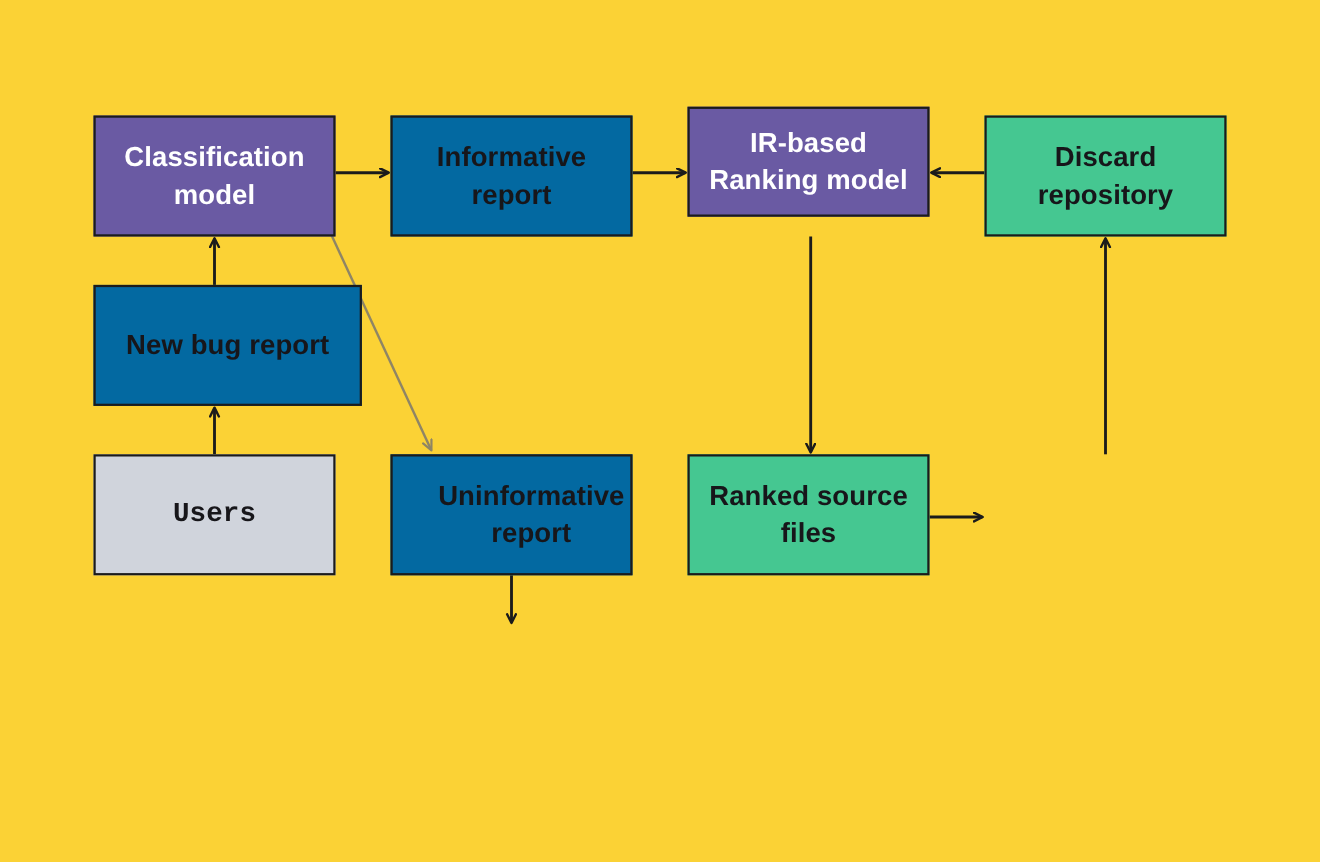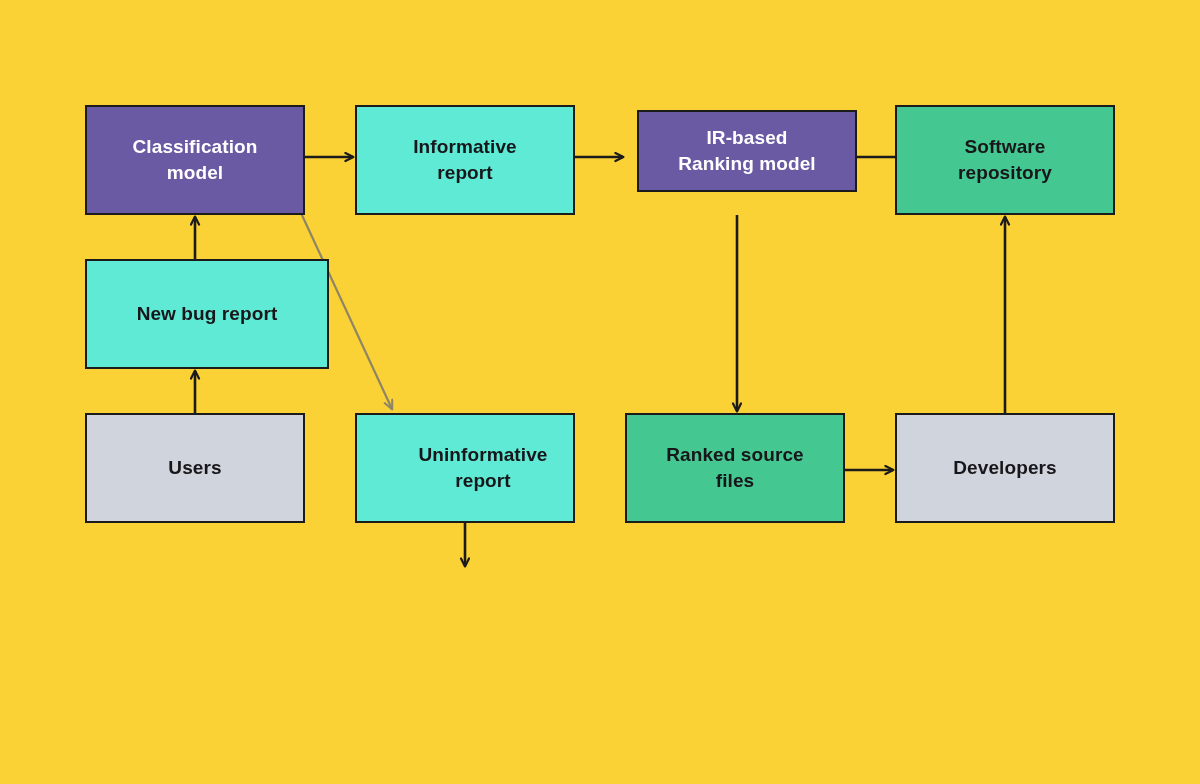--- a/index.html
+++ b/index.html
@@ -28,31 +28,31 @@
     pointer-events: none;
   }
   .node {
     position: absolute;
     box-sizing: border-box;
     border: 2px solid #1b1b1b;
     display: flex;
     align-items: center;
     justify-content: center;
     text-align: center;
-    font-size: 19px;
+    font-size: 25px;
     font-weight: bold;
     line-height: 1.38;
     letter-spacing: 0.1px;
     white-space: pre-line;
     padding: 4px 8px;
   }
   .node.purple { background: #6A5AA3; color: #ffffff; }
-  .node.red    { background: #5eead4; color: #17161a; }
+  .node.red    { background: #0369a1; color: #17161a; }
   .node.green  { background: #45C791; color: #17161a; }
-  .node.gray   { background: #D0D4DC; color: #17161a; }
+  .node.gray   { background: #D0D4DC; color: #17161a; font-family: Liberation Mono, monospace; }
 </style>
 </head>
 <body>
 
 <div id="canvas">
 
   <svg class="edges" viewBox="0 0 1200 784">
     <defs>
       <marker id="ah" markerWidth="11" markerHeight="11" refX="8.6" refY="4.6" orient="auto" markerUnits="userSpaceOnUse">
         <path d="M1,0.6 L9,4.6 L1,8.6" fill="none" stroke="#1b1b1b" stroke-width="2.2" stroke-linecap="round" stroke-linejoin="round"></path>
@@ -86,27 +86,27 @@
   <div class="node purple" style="left:85px;top:105px;width:220px;height:110px;">
     <span>Classification
 model</span>
   </div>
 
   <div class="node red" style="left:355px;top:105px;width:220px;height:110px;">
     <span>Informative
 report</span>
   </div>
 
-  <div class="node purple" style="left:625px;top:110px;width:220px;height:82px;margin-left:12px;">
+  <div class="node purple" style="left:625px;top:97px;width:220px;height:100px;">
     <span>IR-based
 Ranking model</span>
   </div>
 
   <div class="node green" style="left:895px;top:105px;width:220px;height:110px;">
-    <span>Software
+    <span>Discard
 repository</span>
   </div>
 
   <div class="node red" style="left:85px;top:259px;width:244px;height:110px;">
     <span>New bug report</span>
   </div>
 
   <div class="node gray" style="left:85px;top:413px;width:220px;height:110px;">
     <span>Users</span>
   </div>
@@ -114,18 +114,15 @@
   <div class="node red" style="left:355px;top:413px;width:220px;height:110px;padding-left:44px;">
     <span>Uninformative
 report</span>
   </div>
 
   <div class="node green" style="left:625px;top:413px;width:220px;height:110px;justify-content:center;">
     <span>Ranked source
 files</span>
   </div>
 
-  <div class="node gray" style="left:895px;top:413px;width:220px;height:110px;">
-    <span>Developers</span>
-  </div>
 
 
 </div>
 
 </body></html>

